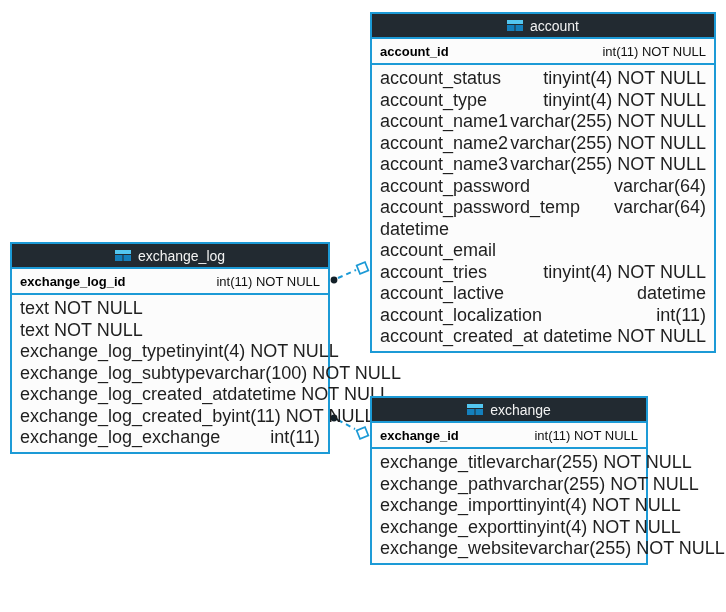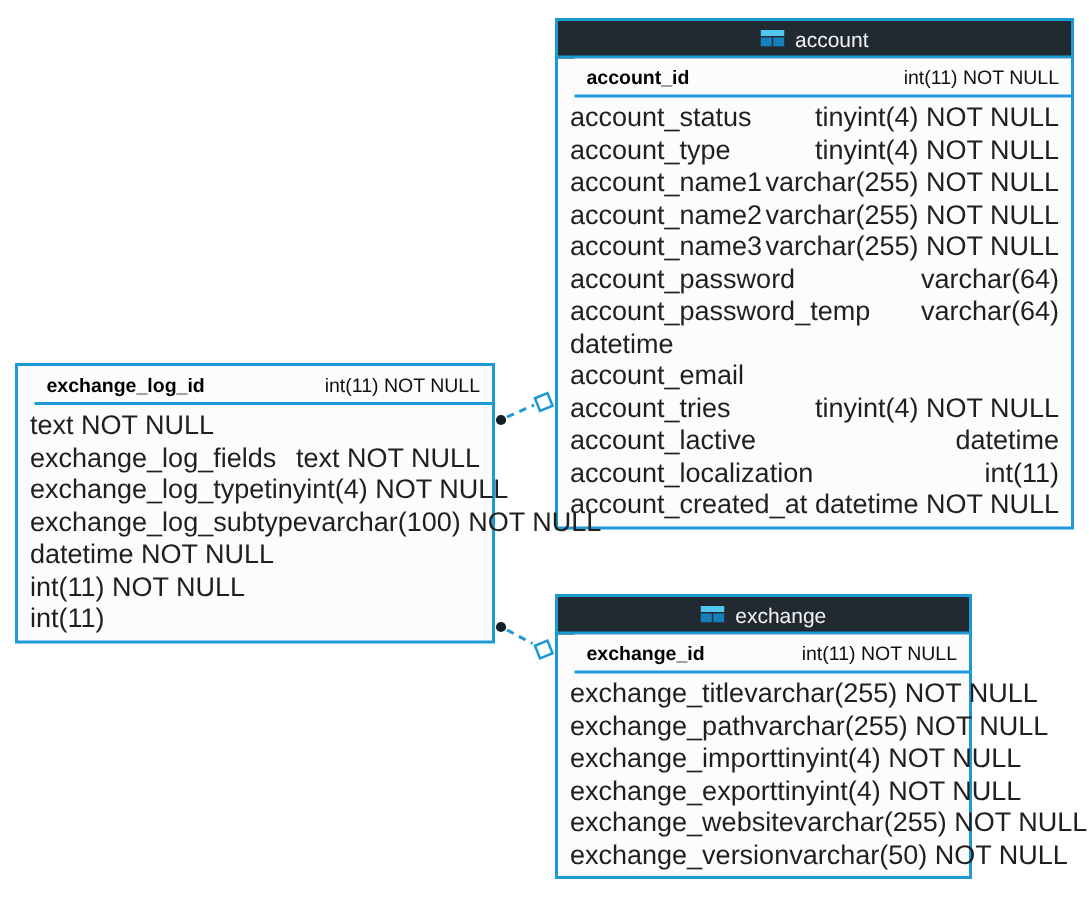--- a/index.html
+++ b/index.html
@@ -35,21 +35,20 @@
   .db-table .keyrow {
     height: 26px;
     display: flex;
     align-items: center;
     justify-content: space-between;
     padding: 0 8px;
     border-bottom: 2px solid #1c9ad6;
     background: #fcfcfc;
     font-size: 13px;
     color: #111111;
-    margin-left: 11px;
   }
   .db-table .keyrow .col-name { font-weight: bold; color: #000000; }
 
   .db-table .rows { padding: 3px 0; }
   .db-table .row {
     height: 21.5px;
     display: flex;
     align-items: center;
     justify-content: space-between;
     padding: 0 8px;
@@ -149,47 +148,57 @@
           <span class="col-type">int(11)</span>
         </div>
       <div class="row">
           <span class="col-name">account_created_at</span>
           <span class="col-type">datetime NOT NULL</span>
         </div>
     </div>
   </div>
 
   <div class="db-table" id="tbl-exchange-log">
+    <div class="thead">
+      <svg class="tbl-icon" viewBox="0 0 16 11">
+        <rect x="0" y="0" width="16" height="4" fill="#53c6f0"></rect>
+        <rect x="0" y="5" width="7.5" height="6" fill="#1480bd"></rect>
+        <rect x="8.5" y="5" width="7.5" height="6" fill="#1480bd"></rect>
+      </svg>
+      <span>exchange_log</span>
+    </div>
     <div class="keyrow">
       <span class="col-name">exchange_log_id</span>
       <span class="col-type">int(11) NOT NULL</span>
     </div>
     <div class="rows">
       <div class="row">
           <span class="col-type">text NOT NULL</span>
         </div>
       <div class="row">
-          <span class="col-name">exchange_log_fields</span>
           <span class="col-type">text NOT NULL</span>
         </div>
       <div class="row">
           <span class="col-name">exchange_log_type</span>
           <span class="col-type">tinyint(4) NOT NULL</span>
         </div>
       <div class="row">
           <span class="col-name">exchange_log_subtype</span>
           <span class="col-type">varchar(100) NOT NULL</span>
         </div>
       <div class="row">
+          <span class="col-name">exchange_log_created_at</span>
           <span class="col-type">datetime NOT NULL</span>
         </div>
       <div class="row">
+          <span class="col-name">exchange_log_created_by</span>
           <span class="col-type">int(11) NOT NULL</span>
         </div>
       <div class="row">
+          <span class="col-name">exchange_log_exchange</span>
           <span class="col-type">int(11)</span>
         </div>
     </div>
   </div>
 
   <div class="db-table" id="tbl-exchange">
     <div class="thead">
       <svg class="tbl-icon" viewBox="0 0 16 11">
         <rect x="0" y="0" width="16" height="4" fill="#53c6f0"></rect>
         <rect x="0" y="5" width="7.5" height="6" fill="#1480bd"></rect>
@@ -215,20 +224,16 @@
           <span class="col-type">tinyint(4) NOT NULL</span>
         </div>
       <div class="row">
           <span class="col-name">exchange_export</span>
           <span class="col-type">tinyint(4) NOT NULL</span>
         </div>
       <div class="row">
           <span class="col-name">exchange_website</span>
           <span class="col-type">varchar(255) NOT NULL</span>
         </div>
-      <div class="row">
-          <span class="col-name">exchange_version</span>
-          <span class="col-type">varchar(50) NOT NULL</span>
-        </div>
     </div>
   </div>
 
 </div>
 
 </body></html>

